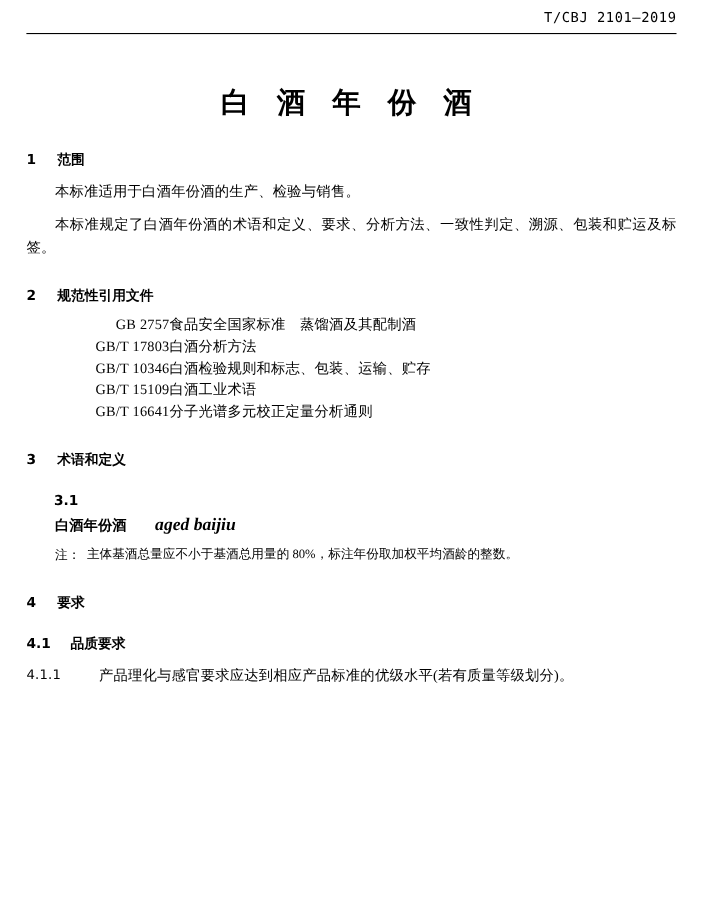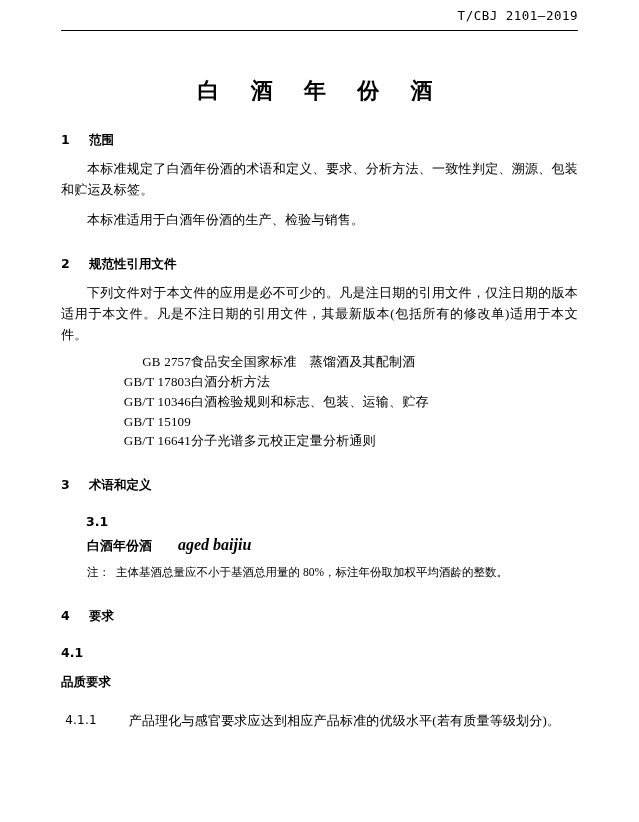--- a/index.html
+++ b/index.html
@@ -13,21 +13,21 @@
     font-family: "Liberation Serif", "DejaVu Serif", serif;
     color: #000000;
     position: relative;
     overflow: hidden;
   }
   .page {
     position: relative;
     width: 639px;
     height: 822px;
     box-sizing: border-box;
-    padding: 0 61px;
+    padding: 0 24px;
   }
   
   .header {
     position: relative;
     height: 34px;
   }
   .header-std-no {
     position: absolute;
     right: 0;
     top: 8px;
@@ -39,26 +39,26 @@
   .header-rule {
     position: absolute;
     left: 0;
     right: 0;
     top: 30px;
     border-bottom: 1px solid #000;
   }
   
   .doc-title {
     text-align: center;
-    font-size: 22px;
+    font-size: 26px;
     font-weight: bold;
     letter-spacing: 9px;
     margin-top: 42px;
     margin-bottom: 0;
-    font-family: Liberation Mono, monospace;
+    font-family: Liberation Serif, serif;
   }
   
   .clause {
     margin-top: 26px;
   }
   .clause-head {
     font-family: "DejaVu Sans", "Liberation Sans", sans-serif;
     font-size: 12.5px;
     font-weight: bold;
     display: flex;
@@ -148,30 +148,28 @@
     white-space: nowrap;
     margin-right: 6px;
   }
   .subclause-head {
     font-family: "DejaVu Sans", "Liberation Sans", sans-serif;
     font-size: 12.5px;
     font-weight: bold;
     display: flex;
     gap: 14px;
     margin-top: 20px;
-    flex-direction: column;
   }
   .item-line {
     font-size: 13px;
     line-height: 1.6;
-    margin-top: 20px;
-    display: flex;
-    gap: 10px;
+    margin-top: 10px;
+    display: flex;
+    gap: 26px;
     letter-spacing: 0.2px;
-    text-align: center;
   }
   .item-num {
     font-family: "DejaVu Sans", "Liberation Sans", sans-serif;
     font-size: 12px;
     white-space: nowrap;
     min-width: 40px;
   }
   .item-text {
     flex: 1;
   }
@@ -186,45 +184,45 @@
     <div class="header-rule"></div>
   </div>
 
   <h1 class="doc-title">白 酒 年 份 酒</h1>
 
   <div class="clause">
     <div class="clause-head">
       <span class="clause-num">1</span>
       <span>范围</span>
     </div>
+    <p class="body">本标准适用于白酒年份酒的生产、检验与销售。</p>
     <p class="body">本标准规定了白酒年份酒的术语和定义、要求、分析方法、一致性判定、溯源、包装和贮运及标签。</p>
-    <p class="body">本标准适用于白酒年份酒的生产、检验与销售。</p>
   </div>
 
   <div class="clause">
     <div class="clause-head">
       <span class="clause-num">2</span>
       <span>规范性引用文件</span>
     </div>
-    <p class="body">下列文件对于本文件的应用是必不可少的。凡是注日期的引用文件，仅注日期的版本适用于本文件。凡是不注日期的引用文件，其最新版本(包括所有的修改单)适用于本文件。</p>
     <ul class="ref-list">
       <li>
         <span class="ref-code">GB 2757</span>
         <span class="ref-title">食品安全国家标准　蒸馏酒及其配制酒</span>
       </li>
       <li>
         <span class="ref-code">GB/T 17803</span>
         <span class="ref-title">白酒分析方法</span>
       </li>
       <li>
         <span class="ref-code">GB/T 10346</span>
         <span class="ref-title">白酒检验规则和标志、包装、运输、贮存</span>
       </li>
       <li>
         <span class="ref-code">GB/T 15109</span>
+        <span class="ref-title">白酒工业术语</span>
       </li>
       <li>
         <span class="ref-code">GB/T 16641</span>
         <span class="ref-title">分子光谱多元校正定量分析通则</span>
       </li>
     </ul>
   </div>
 
   <div class="clause">
     <div class="clause-head">

